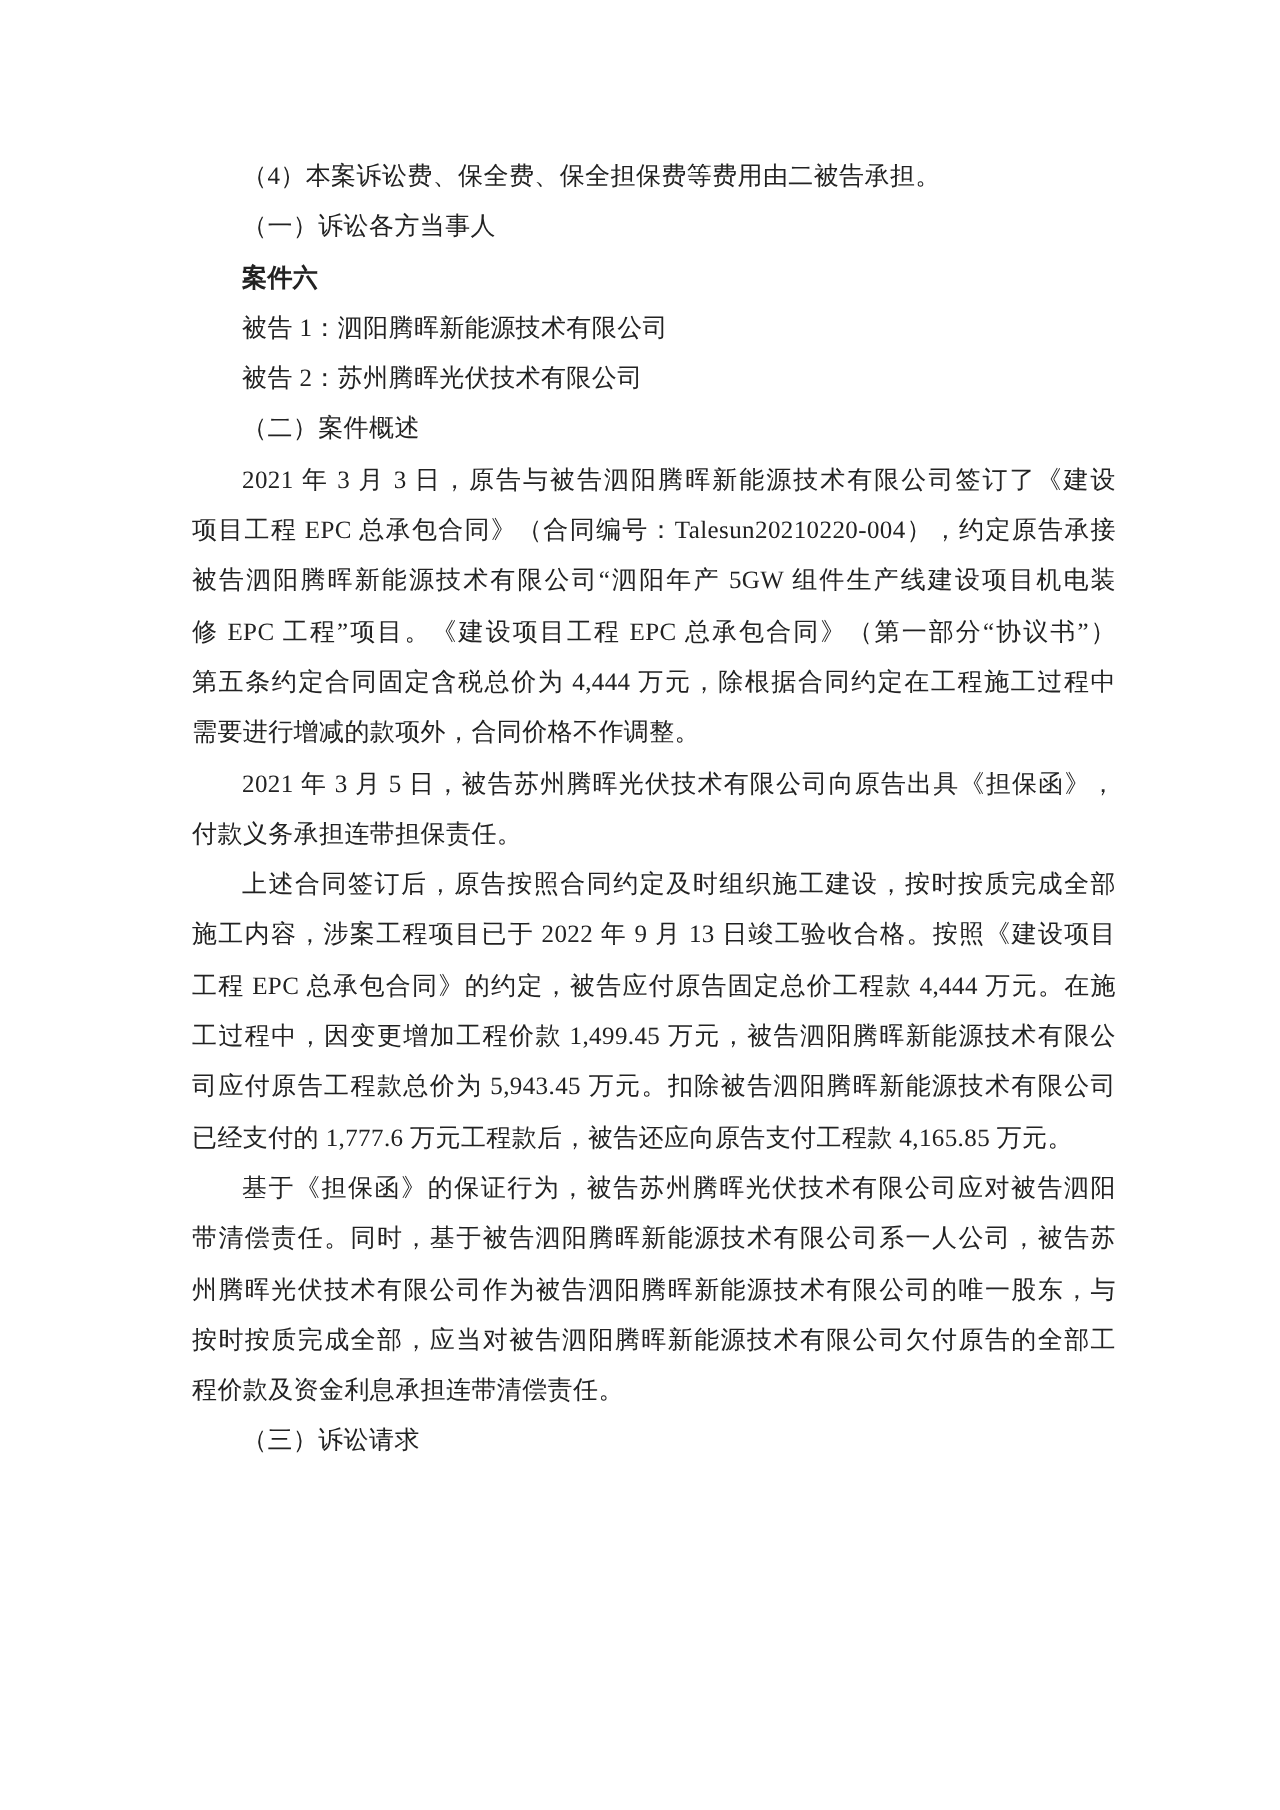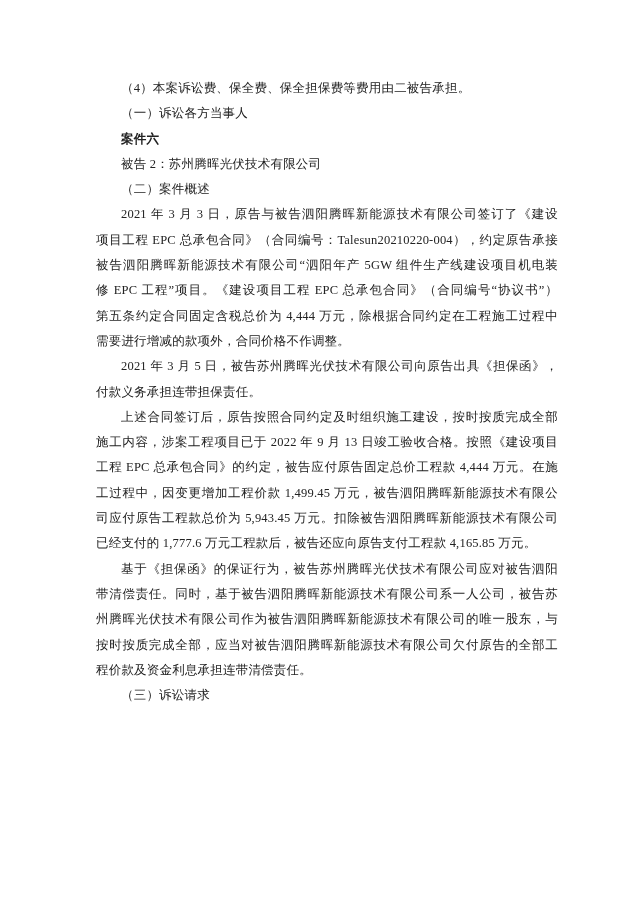--- a/index.html
+++ b/index.html
@@ -41,26 +41,27 @@
   }
 </style>
 </head>
 <body>
 
 <div class="page">
   <div id="document-body">
       <div class="line indent">（4）本案诉讼费、保全费、保全担保费等费用由二被告承担。</div>
       <div class="line indent">（一）诉讼各方当事人</div>
       <div class="line indent bold">案件六</div>
+      <div class="line indent">被告 1：泗阳腾晖新能源技术有限公司</div>
       <div class="line indent">被告 2：苏州腾晖光伏技术有限公司</div>
       <div class="line indent">（二）案件概述</div>
       <div class="line indent fill">2021 年 3 月 3 日，原告与被告泗阳腾晖新能源技术有限公司签订了《建设</div>
       <div class="line fill">项目工程 EPC 总承包合同》（合同编号：Talesun20210220-004），约定原告承接</div>
       <div class="line fill">被告泗阳腾晖新能源技术有限公司“泗阳年产 5GW 组件生产线建设项目机电装</div>
-      <div class="line fill">修 EPC 工程”项目。《建设项目工程 EPC 总承包合同》（合同编号“协议书”）</div>
+      <div class="line fill">修 EPC 工程”项目。《建设项目工程 EPC 总承包合同》（第一部分“协议书”）</div>
       <div class="line fill">第五条约定合同固定含税总价为 4,444 万元，除根据合同约定在工程施工过程中</div>
       <div class="line">需要进行增减的款项外，合同价格不作调整。</div>
       <div class="line indent fill">2021 年 3 月 5 日，被告苏州腾晖光伏技术有限公司向原告出具《担保函》，</div>
       <div class="line">付款义务承担连带担保责任。</div>
       <div class="line indent fill">上述合同签订后，原告按照合同约定及时组织施工建设，按时按质完成全部</div>
       <div class="line fill">施工内容，涉案工程项目已于 2022 年 9 月 13 日竣工验收合格。按照《建设项目</div>
       <div class="line fill">工程 EPC 总承包合同》的约定，被告应付原告固定总价工程款 4,444 万元。在施</div>
       <div class="line fill">工过程中，因变更增加工程价款 1,499.45 万元，被告泗阳腾晖新能源技术有限公</div>
       <div class="line fill">司应付原告工程款总价为 5,943.45 万元。扣除被告泗阳腾晖新能源技术有限公司</div>
       <div class="line">已经支付的 1,777.6 万元工程款后，被告还应向原告支付工程款 4,165.85 万元。</div>

